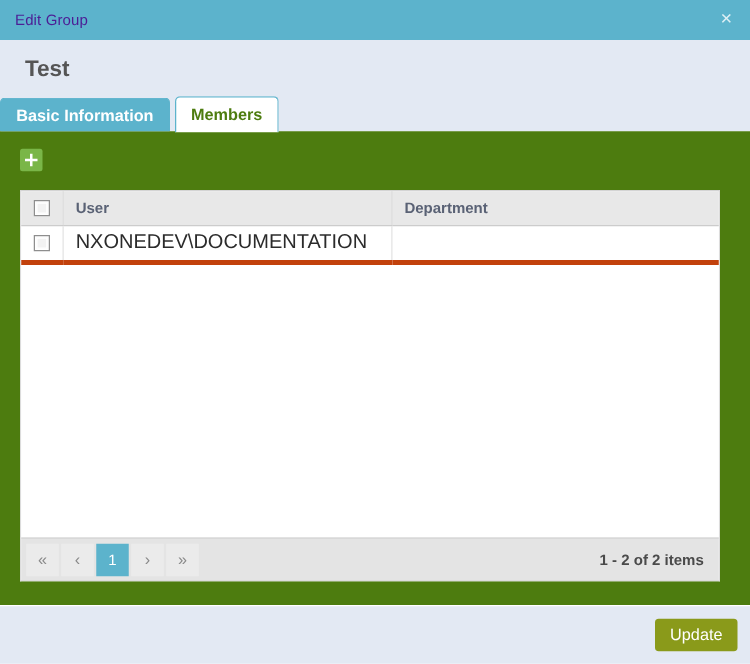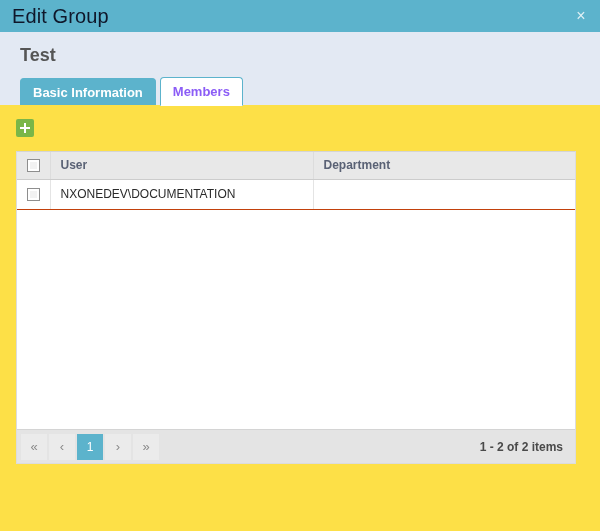--- a/index.html
+++ b/index.html
@@ -29,22 +29,22 @@
     height: 32px;
     background: #5cb3cc;
     display: flex;
     align-items: center;
     justify-content: space-between;
     padding: 0 10px 0 12px;
     box-sizing: border-box;
     flex: 0 0 auto;
   }
   .titlebar-text {
-    color: #0f172a;
-    font-size: 20px;
+    color: #4c1d95;
+    font-size: 12px;
     line-height: 32px;
     letter-spacing: .1px;
   }
   .close-icon {
     color: #dff0f5;
     font-size: 16px;
     line-height: 1;
     width: 18px;
     height: 18px;
     display: flex;
@@ -64,21 +64,20 @@
   .page-title {
     font-size: 18px;
     font-weight: bold;
     color: #555555;
     padding: 12px 12px 10px 20px;
     line-height: 22px;
   }
   .tabstrip {
     display: flex;
     align-items: flex-end;
-    padding-left: 20px;
     height: 29px;
     position: relative;
     z-index: 2;
     text-align: center;
   }
   .tab {
     background: #5cb3cc;
     color: #ffffff;
     font-size: 13px;
     font-weight: bold;
@@ -88,33 +87,33 @@
     line-height: 27px;
     margin-right: 4px;
     cursor: pointer;
     border: 1px solid #5cb3cc;
     border-bottom: none;
     box-sizing: border-box;
     white-space: nowrap;
   }
   .tab.active {
     background: #ffffff;
-    color: #8b5cf6;
+    color: #4d7c0f;
     border: 1px solid #5cb3cc;
     border-bottom: 1px solid #ffffff;
     height: 29px;
     line-height: 27px;
     margin-bottom: -1px;
     position: relative;
     z-index: 3;
   }
 
   
   .content {
-    background: #fde047;
+    background: #4d7c0f;
     flex: 1 1 auto;
     position: relative;
     padding: 0;
   }
   .toolbar {
     padding: 14px 0 10px 16px;
   }
   .add-button {
     width: 18px;
     height: 18px;
@@ -181,23 +180,23 @@
     width: 263px;
   }
   table.grid-table th:last-child,
   table.grid-table td:last-child {
     border-right: none;
   }
   table.grid-table td {
     height: 30px;
     padding: 0 0 0 10px;
     color: #2b2b2b;
-    font-size: 12px;
+    font-size: 16px;
     border-right: 1px solid #e4e4e4;
-    border-bottom: 1px solid #c2410c;
+    border-bottom: 4px solid #c2410c;
     box-sizing: border-box;
     vertical-align: middle;
     white-space: nowrap;
     overflow: hidden;
   }
   tr.row-odd td { background: #ffffff; }
   tr.row-even td { background: #f5f5f5; }
 
   .checkbox {
     width: 13px;
@@ -356,14 +355,17 @@
           <span class="pager-btn page active">1</span>
           <span class="pager-btn">›</span>
           <span class="pager-btn">»</span>
         </div>
         <div class="pager-info">1 - 2 of 2 items</div>
       </div>
     </div>
 
   </div>
 
+  <div class="footer">
+    <button class="update-button">Update</button>
+  </div>
 
 </div>
 
 </body></html>

